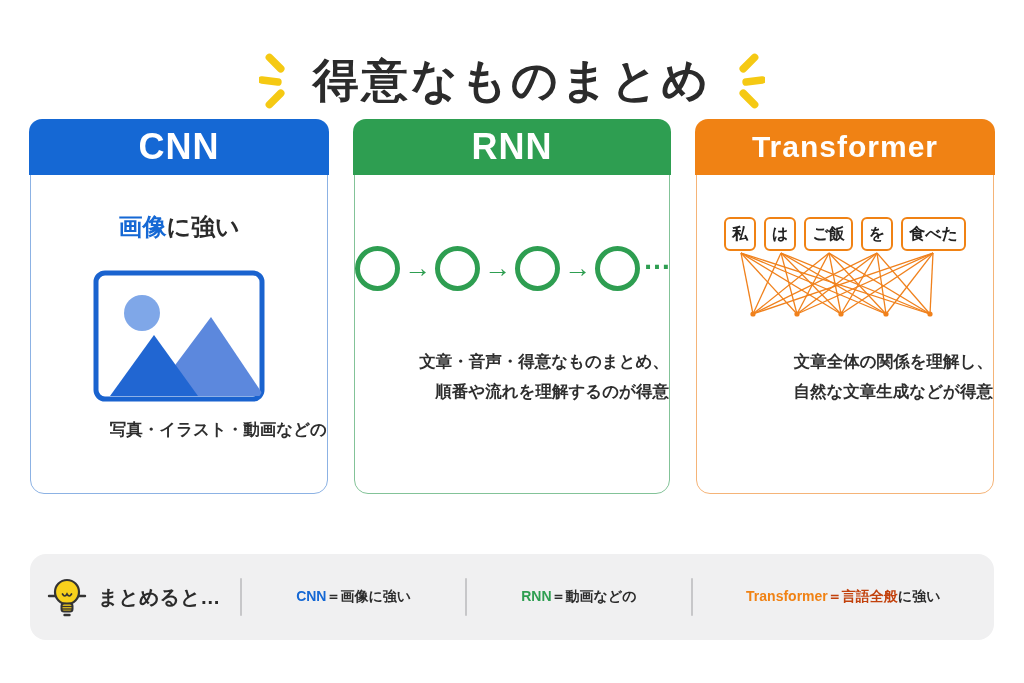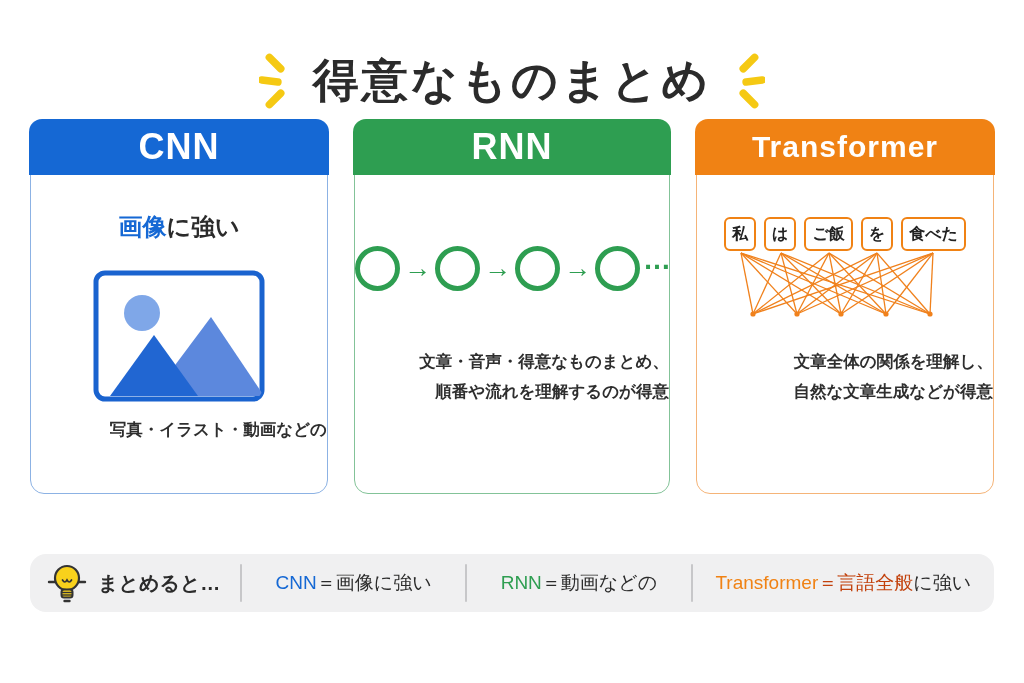--- a/index.html
+++ b/index.html
@@ -46,27 +46,27 @@
   .tf-word {
     border:2px solid #f08214; border-radius:6px; background:#fff;
     padding:5px 6px; font-size:16px; font-weight:700; color:#222; line-height:1.2; white-space:nowrap;
   }
   .tf-lines { margin-top:1px; }
   .tf-lines line { stroke:#f0811c; stroke-width:1.3; }
   .tf-lines circle { fill:#f0811c; }
 
   
   .summary-bar {
-    margin:60px 30px 0 30px; height:58px; background:#f0f0f1; border-radius:16px;
+    margin:60px 30px 0 30px; height:86px; background:#f0f0f1; border-radius:16px;
     display:flex; align-items:center;
   }
   .sum-intro { flex:0 0 210px; display:flex; align-items:center; gap:10px; padding-left:16px;
     font-size:20px; font-weight:800; color:#2b2b2b; }
   .sum-divider { width:2px; height:38px; background:#c7c7c9; border-radius:1px; }
-  .sum-item { flex:1; text-align:center; font-size:19px; font-weight:400; color:#2b2b2b; white-space:nowrap; }
+  .sum-item { flex:1; text-align:center; font-size:14px; font-weight:700; color:#2b2b2b; white-space:nowrap; }
   .sum-item.tf-item { flex:1.35; }
   .sum-item .name.cnn-c { color:#1568d4; }
   .sum-item .name.rnn-c { color:#2e9e51; }
   .sum-item .name.tf-c  { color:#f08214; }
   .sum-item .accent.tf-c { color:#c2410c; }
   .bulb { width:42px; height:44px; }
 </style>
 </head>
 <body>
 

